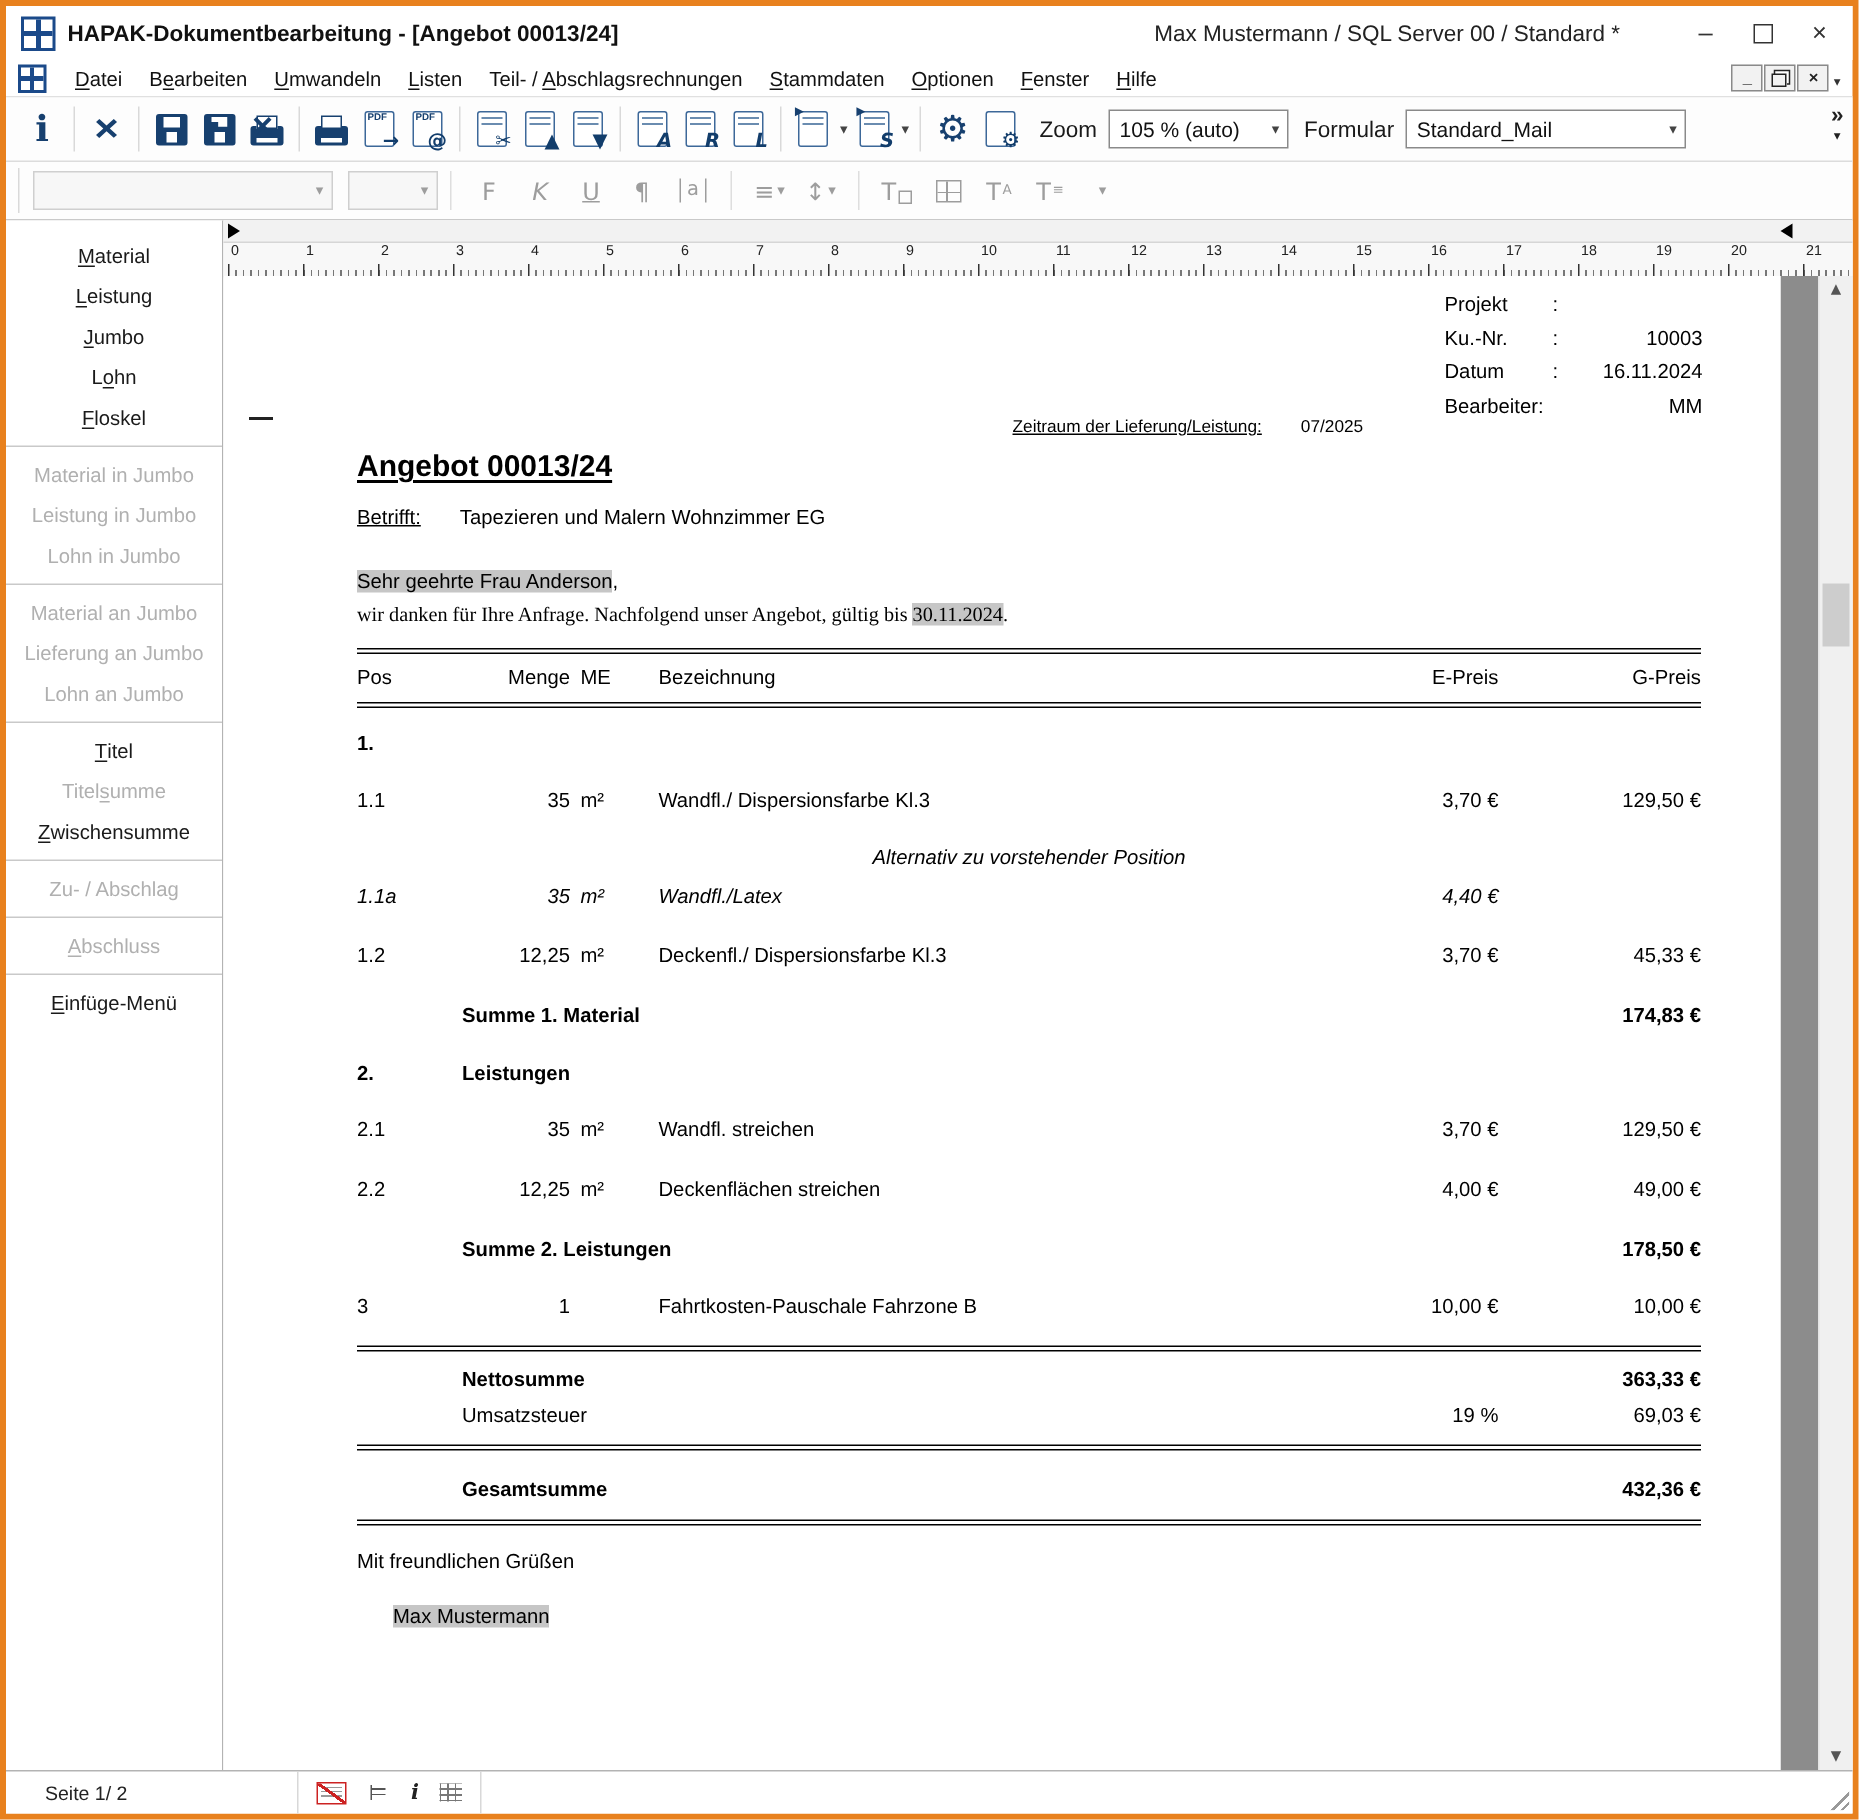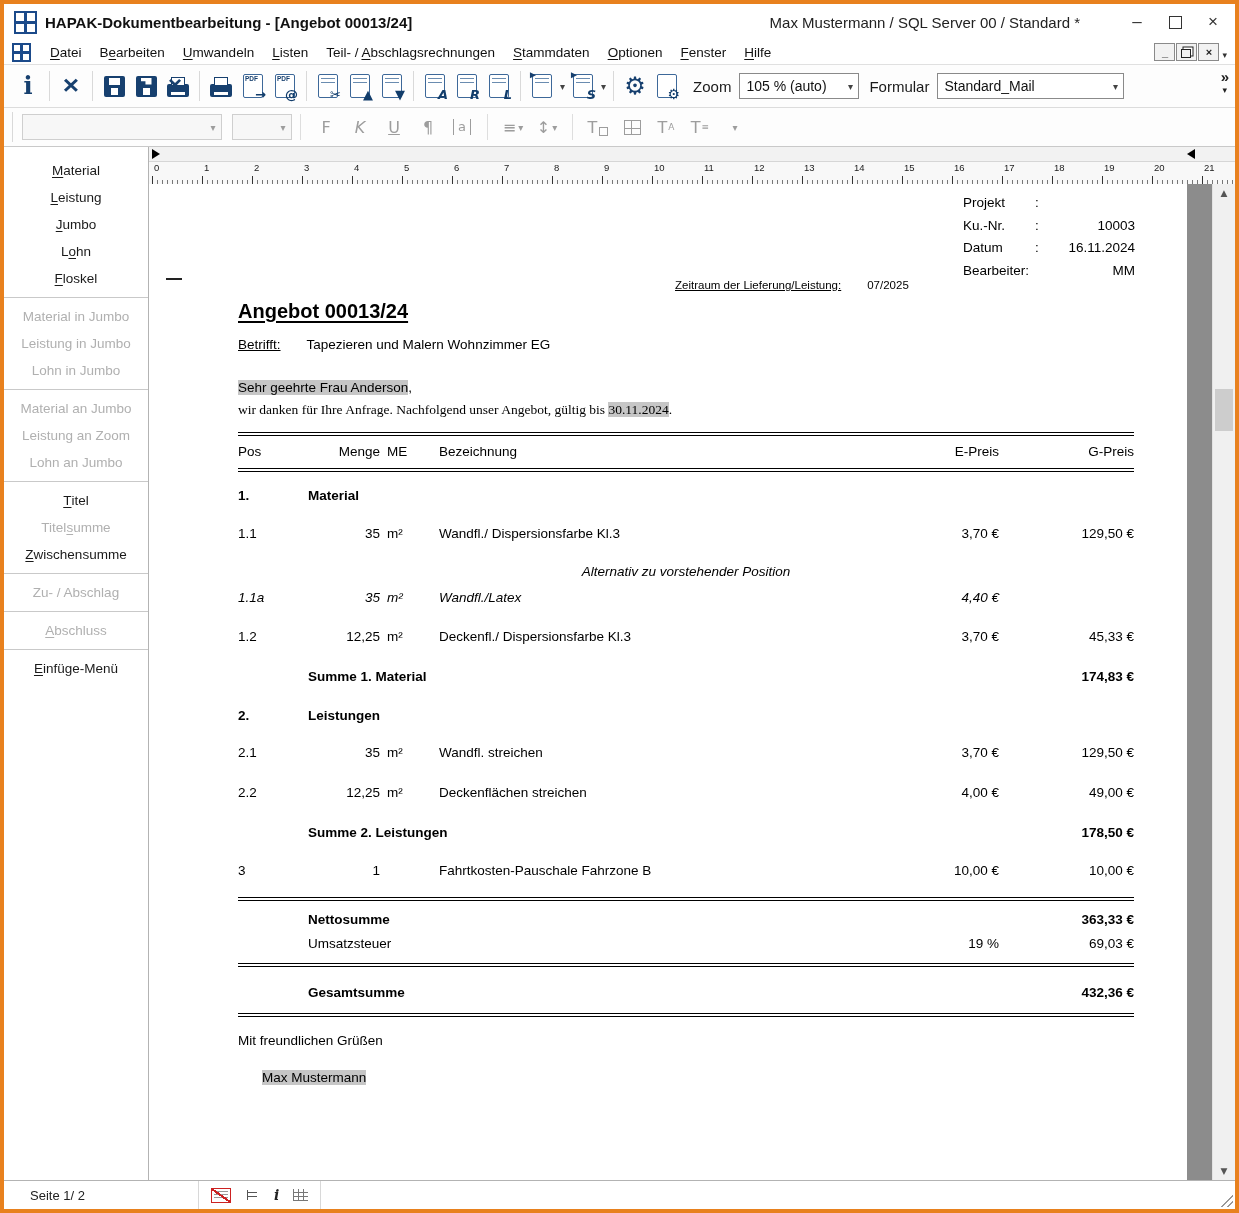--- a/index.html
+++ b/index.html
@@ -380,21 +380,21 @@
       <div class="sb-item"><u>L</u>eistung</div>
       <div class="sb-item"><u>J</u>umbo</div>
       <div class="sb-item">L<u>o</u>hn</div>
       <div class="sb-item"><u>F</u>loskel</div>
       <div class="sb-sep"></div>
       <div class="sb-item disabled">Material in Jumbo</div>
       <div class="sb-item disabled">Leistung in Jumbo</div>
       <div class="sb-item disabled">Lohn in Jumbo</div>
       <div class="sb-sep"></div>
       <div class="sb-item disabled">Material an Jumbo</div>
-      <div class="sb-item disabled">Leistung an Zoom</div>
+      <div class="sb-item disabled">Lieferung an Jumbo</div>
       <div class="sb-item disabled">Lohn an Jumbo</div>
       <div class="sb-sep"></div>
       <div class="sb-item"><u>T</u>itel</div>
       <div class="sb-item disabled">Titel<u>s</u>umme</div>
       <div class="sb-item"><u>Z</u>wischensumme</div>
       <div class="sb-sep"></div>
       <div class="sb-item disabled">Zu- / Abschlag</div>
       <div class="sb-sep"></div>
       <div class="sb-item disabled"><u>A</u>bschluss</div>
       <div class="sb-sep"></div>
@@ -529,21 +529,20 @@
               <span class="c-menge">Menge</span>
               <span class="c-me">ME</span>
               <span class="c-bez">Bezeichnung</span>
               <span class="c-ep">E-Preis</span>
               <span class="c-gp">G-Preis</span>
             </div>
             <div class="dline"></div>
 
             <div class="trow mt14">
               <span class="c-pos b">1.</span>
-              <span class="c-span b">Material</span>
             </div>
             <div class="trow mt18">
               <span class="c-pos">1.1</span>
               <span class="c-menge">35</span>
               <span class="c-me">m²</span>
               <span class="c-bez">Wandfl./ Dispersionsfarbe Kl.3</span>
               <span class="c-ep">3,70 €</span>
               <span class="c-gp">129,50 €</span>
             </div>
             <div class="trow mt18">

